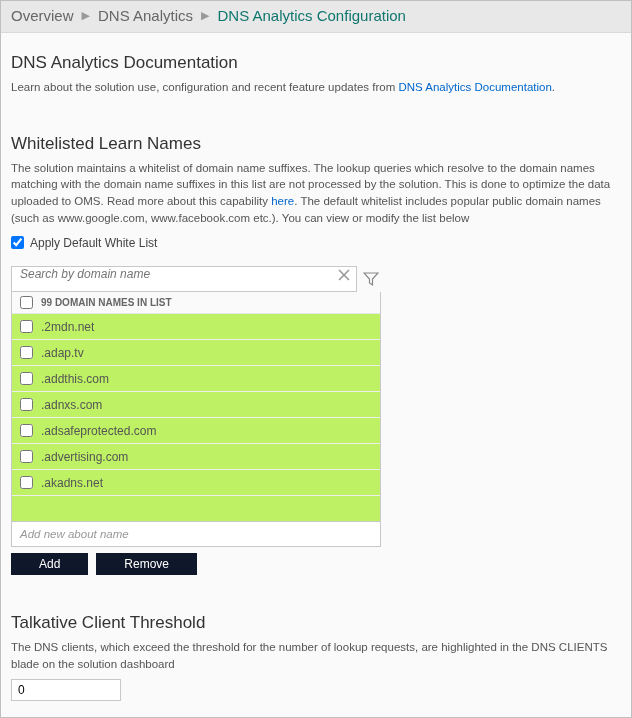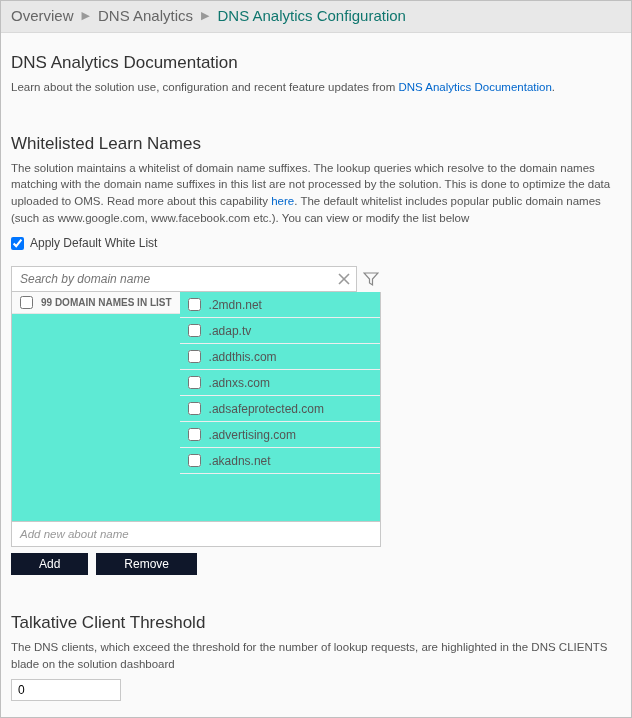--- a/index.html
+++ b/index.html
@@ -42,42 +42,42 @@
   }
   .desc {
     font-size: 11.5px;
     color: #555;
     line-height: 1.45;
   }
   a.link { color: #0066cc; text-decoration: none; cursor: pointer; }
   .apply-row {
     margin-top: 10px;
     display: flex;
-    align-items: flex-end;
+    align-items: flex-start;
     gap: 6px;
     font-size: 12px;
     color: #444;
   }
   .apply-row input[type=checkbox] { width: 13px; height: 13px; }
   .whitelist-box {
     margin-top: 16px;
     width: 370px;
   }
   .search-row {
     display: flex;
     align-items: center;
     gap: 4px;
   }
   .search-inner {
     flex: 1;
     height: 26px;
     border: 1px solid #c8c8c8;
     background: #fff;
     display: flex;
-    align-items: center;
+    align-items: flex-start;
     padding: 0 4px 0 8px;
   }
   .search-inner input {
     flex: 1;
     border: none;
     outline: none;
     font-size: 12px;
     color: #555;
     font-style: italic;
   }
@@ -89,24 +89,24 @@
   .icon-x svg { width: 12px; height: 12px; }
   .funnel {
     width: 20px; height: 22px;
     display: inline-flex; align-items: center; justify-content: center;
     color: #888; cursor: pointer;
   }
   .funnel svg { width: 16px; height: 16px; }
   .list-wrapper {
     border: 1px solid #c8c8c8;
     border-top: none;
-    background: #5eead4;
+    background: #bef264;
     height: 230px;
     display: flex;
-    flex-direction: row;
+    flex-direction: column;
   }
   .list-header {
     height: 22px;
     display: flex;
     align-items: center;
     padding: 0 8px;
     gap: 8px;
     font-size: 10px;
     color: #666;
     font-weight: 600;

